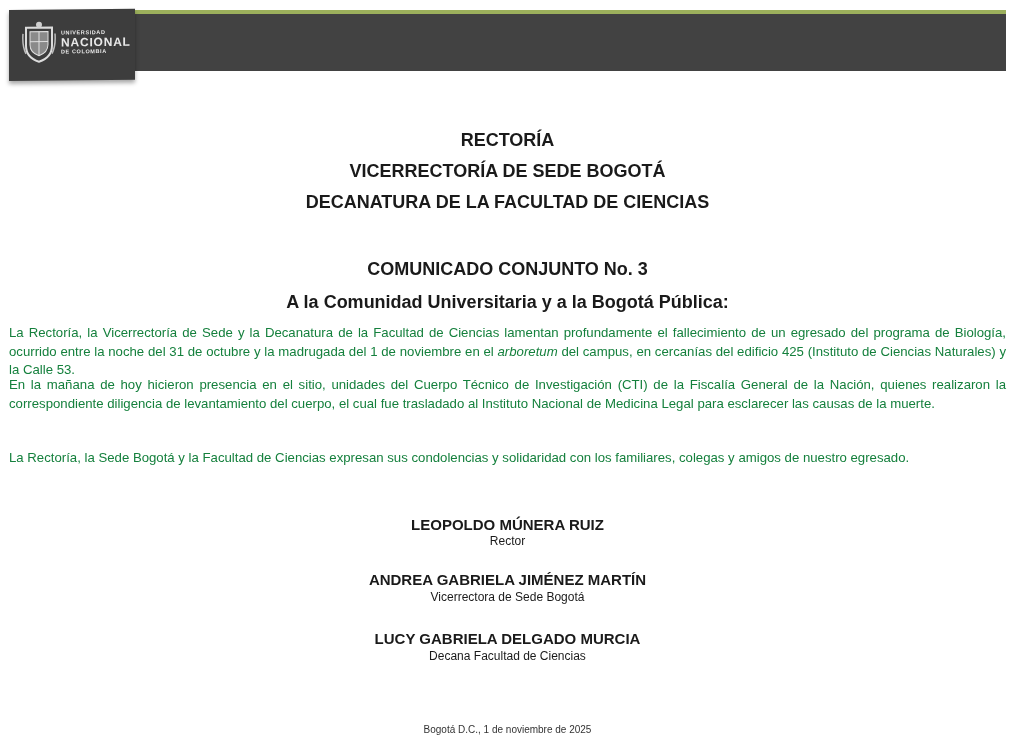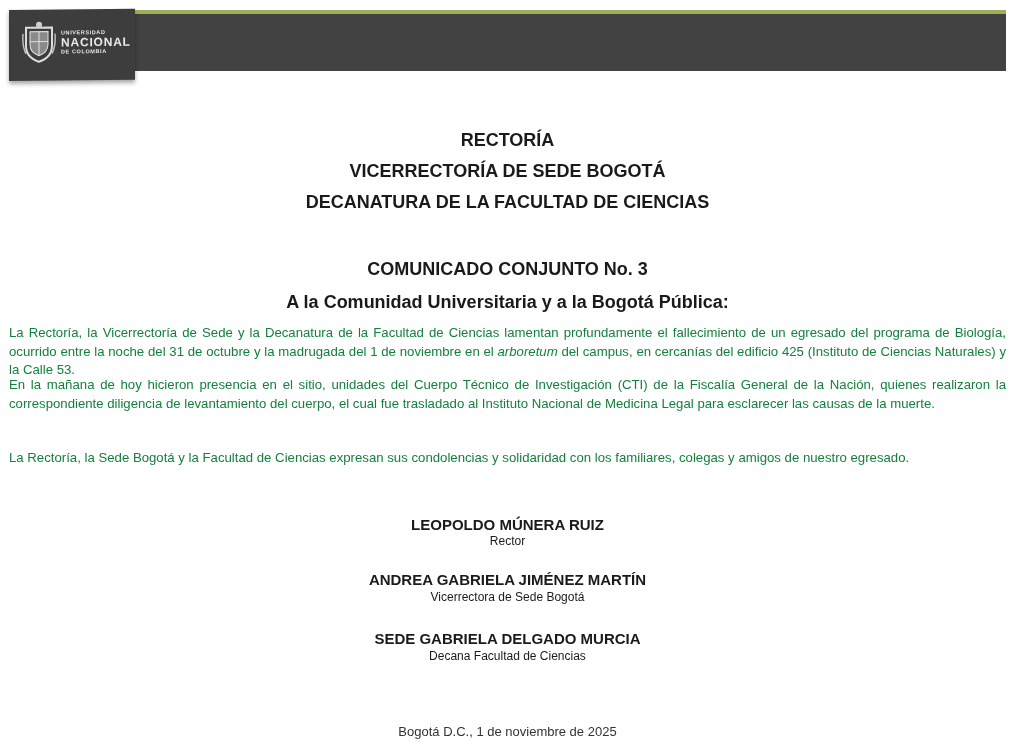--- a/index.html
+++ b/index.html
@@ -10,21 +10,21 @@
   .logo-block { position:absolute; left:0; top:0; width:126px; height:71px; background:#3d3d3d; box-shadow:0 3px 4px rgba(0,0,0,0.35); transform:skewY(-0.6deg); transform-origin:left top; }
   .crest { position:absolute; left:13px; top:10px; width:34px; height:44px; }
   .logo-text { position:absolute; left:52px; top:20px; color:#e8e8e8; }
   .logo-small { font-size:5.5px; font-weight:bold; letter-spacing:0.6px; line-height:7px; }
   .logo-big { font-size:12px; font-weight:bold; letter-spacing:0.8px; line-height:12px; }
   .center { position:absolute; left:0; width:1015px; text-align:center; }
   .h { font-size:18px; font-weight:bold; }
   .para { position:absolute; left:9px; width:997px; font-size:13.2px; line-height:18.5px; text-align:justify; color:#15803d; }
   .sig-name { font-size:15px; font-weight:bold; }
   .sig-role { font-size:12px; }
-  .footer { font-size:13px; color:#333; }
+  .footer { font-size:10px; color:#333; }
 </style>
 </head>
 <body>
 
 <div class="header">
   <div class="green-bar"></div>
   <div class="dark-bar"></div>
   <div class="logo-block">
     <svg class="crest" viewBox="0 0 34 44">
       <path d="M4 8 L30 8 L30 26 Q30 38 17 42 Q4 38 4 26 Z" fill="none" stroke="#dcdcdc" stroke-width="2"></path>
@@ -54,16 +54,16 @@
 <div class="para" style="top:376px;">En la mañana de hoy hicieron presencia en el sitio, unidades del Cuerpo Técnico de Investigación (CTI) de la Fiscalía General de la Nación, quienes realizaron la correspondiente diligencia de levantamiento del cuerpo, el cual fue trasladado al Instituto Nacional de Medicina Legal para esclarecer las causas de la muerte.</div>
 
 <div class="para" style="top:449px; text-align:left;">La Rectoría, la Sede Bogotá y la Facultad de Ciencias expresan sus condolencias y solidaridad con los familiares, colegas y amigos de nuestro egresado.</div>
 
 <div class="center sig-name" style="top:516px;">LEOPOLDO MÚNERA RUIZ</div>
 <div class="center sig-role" style="top:534px;">Rector</div>
 
 <div class="center sig-name" style="top:571px;">ANDREA GABRIELA JIMÉNEZ MARTÍN</div>
 <div class="center sig-role" style="top:590px;">Vicerrectora de Sede Bogotá</div>
 
-<div class="center sig-name" style="top:630px;">SEDE GABRIELA DELGADO MURCIA</div>
+<div class="center sig-name" style="top:630px;">LUCY GABRIELA DELGADO MURCIA</div>
 <div class="center sig-role" style="top:649px;">Decana Facultad de Ciencias</div>
 
 <div class="center footer" style="top:724px;">Bogotá D.C., 1 de noviembre de 2025</div>
 
 </body></html>

